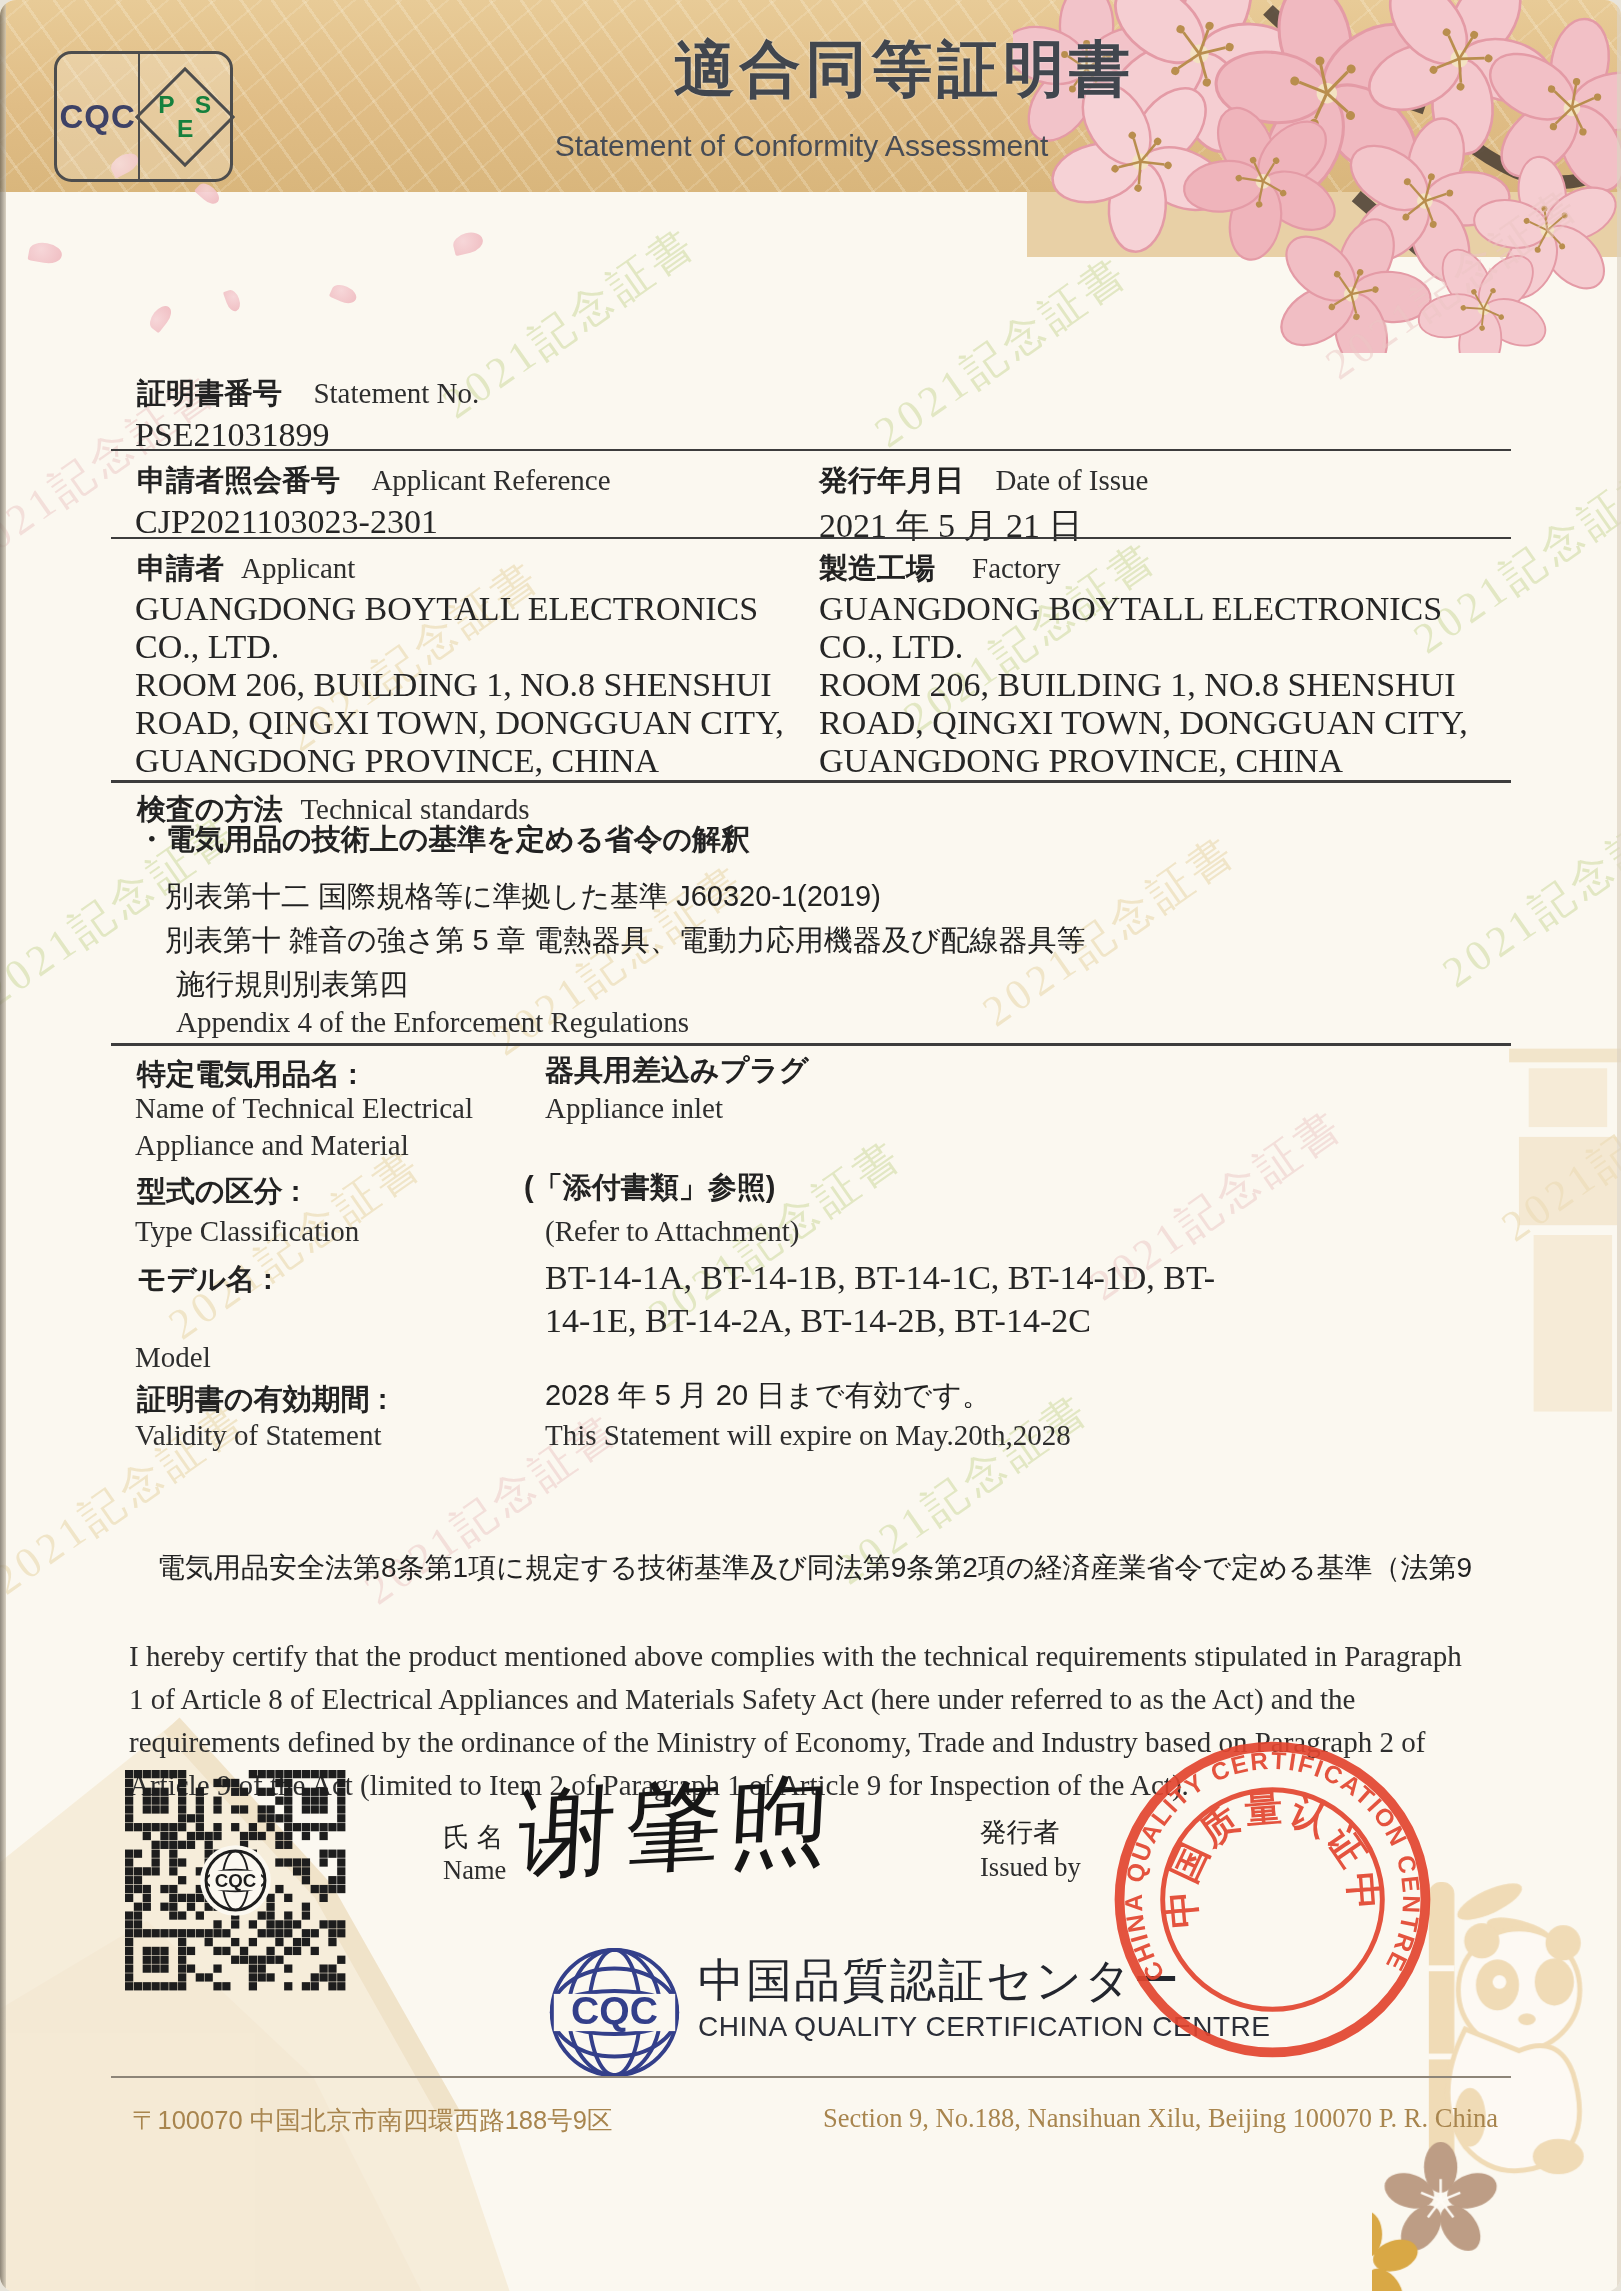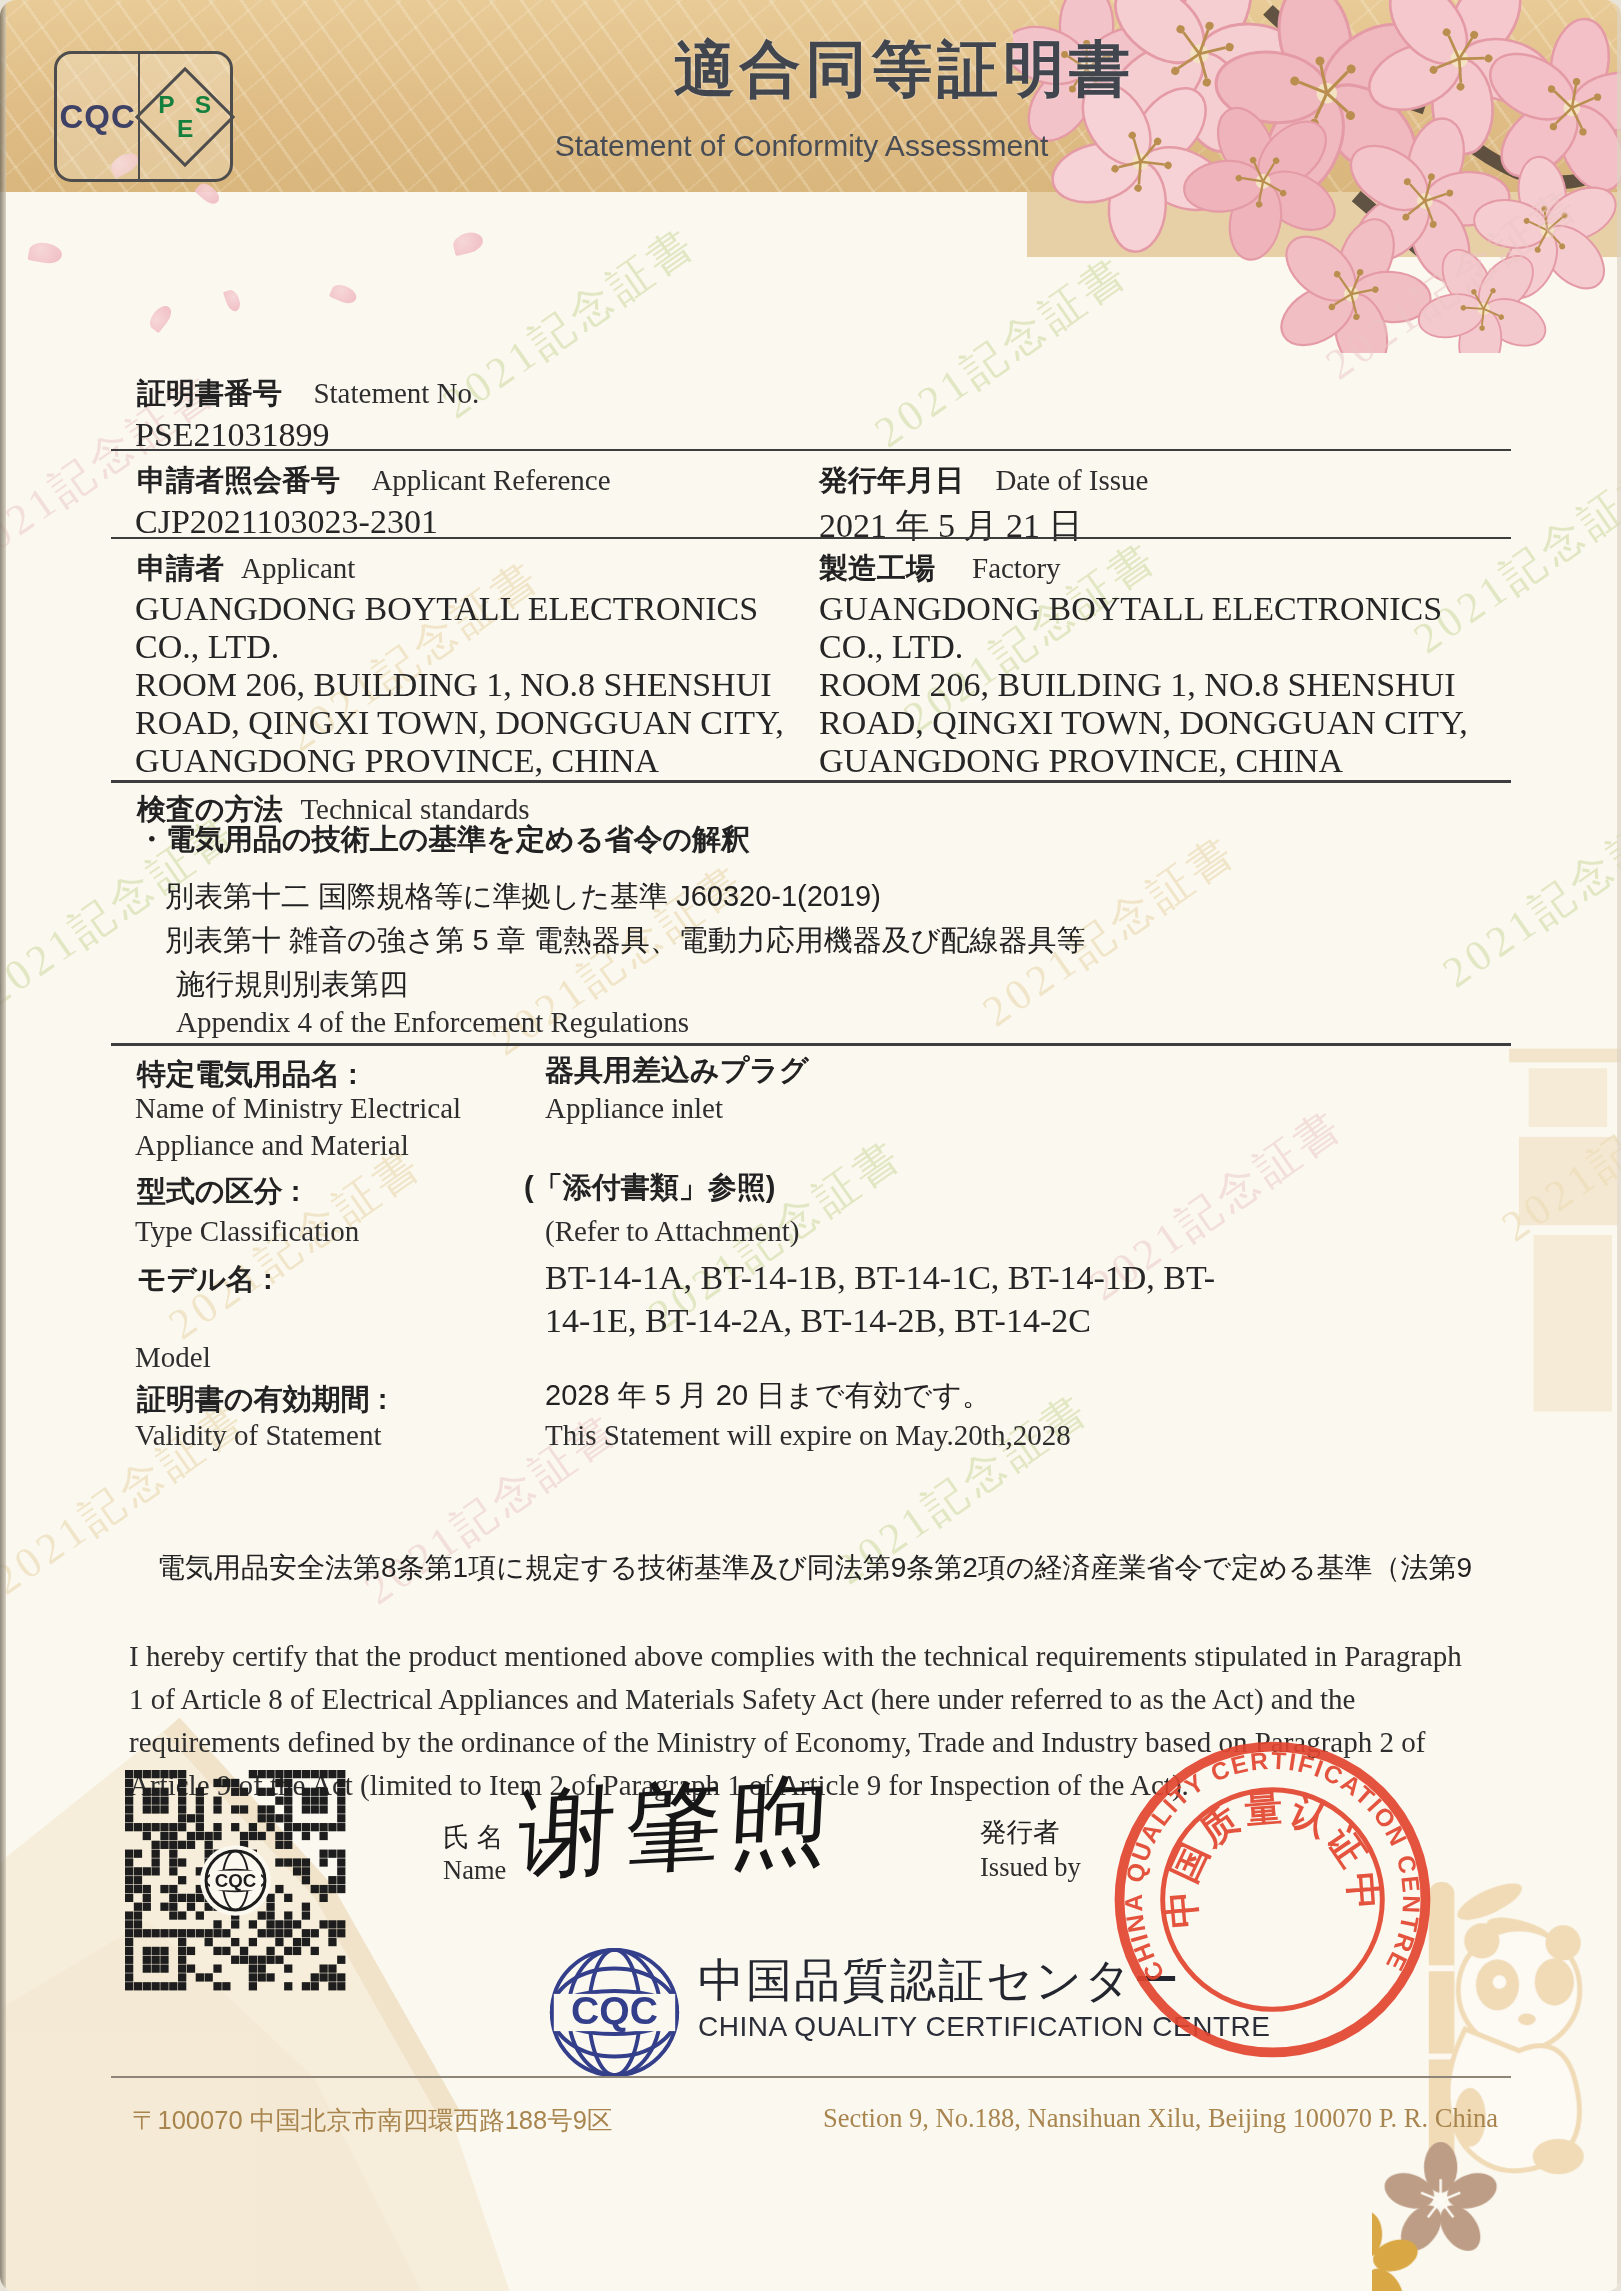--- a/index.html
+++ b/index.html
@@ -264,21 +264,21 @@
   </div>
   <div class="abs jp" style="left:137px;top:820px;font-weight:700;text-align:center;">・電気用品の技術上の基準を定める省令の解釈</div>
   <div class="abs jp" style="left:165px;top:877px;font-weight:500;">別表第十二  国際規格等に準拠した基準  J60320-1(2019)</div>
   <div class="abs jp" style="left:165px;top:921px;font-weight:500;">別表第十  雑音の強さ第 5 章  電熱器具、電動力応用機器及び配線器具等</div>
   <div class="abs jp" style="left:176px;top:965px;font-weight:500;">施行規則別表第四</div>
   <div class="abs en" style="left:176px;top:1006px;">Appendix 4 of the Enforcement Regulations</div>
   <div class="hr" style="top:1043px;height:2.9px;"></div>
 
   <div class="abs jp" style="left:137px;top:1055px;">特定電気用品名 :</div>
   <div class="abs jp" style="left:545px;top:1051px;">器具用差込みプラグ</div>
-  <div class="abs en" style="left:135px;top:1092px;">Name of Ministry Electrical</div>
+  <div class="abs en" style="left:135px;top:1092px;">Name of Technical Electrical</div>
   <div class="abs en" style="left:545px;top:1092px;">Appliance inlet</div>
   <div class="abs en" style="left:135px;top:1129px;">Appliance and Material</div>
 
   <div class="abs jp" style="left:137px;top:1172px;">型式の区分 :</div>
   <div class="abs jp" style="left:524px;top:1168px;font-weight:700;">(「添付書類」参照)</div>
   <div class="abs en" style="left:135px;top:1215px;">Type Classification</div>
   <div class="abs en" style="left:545px;top:1215px;">(Refer to Attachment)</div>
 
   <div class="abs jp" style="left:137px;top:1260px;">モデル名 :</div>
   <div class="abs val" style="left:545px;top:1259px;">BT-14-1A, BT-14-1B, BT-14-1C, BT-14-1D, BT-</div>

